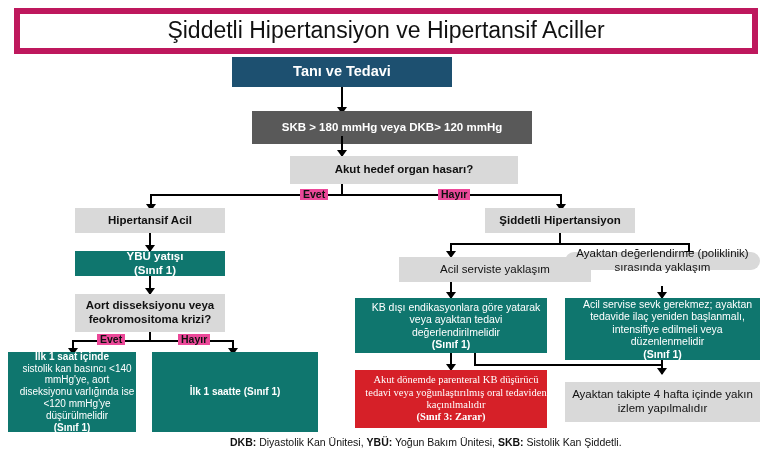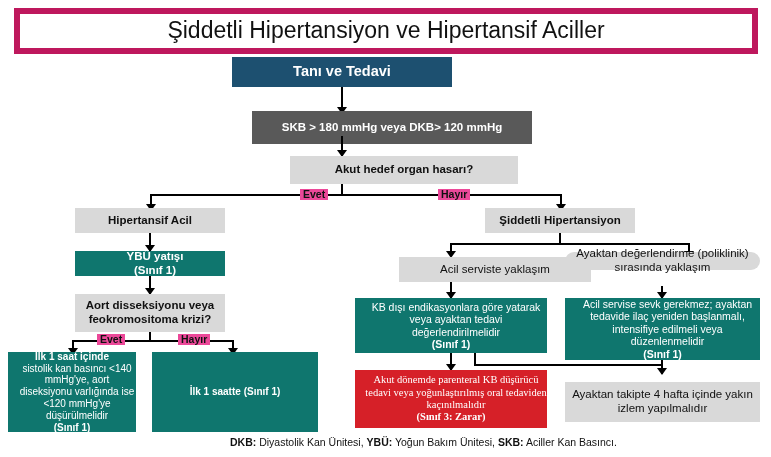--- a/index.html
+++ b/index.html
@@ -165,16 +165,16 @@
 
   <div class="node red" style="left:355px;top:370px;width:192px;height:58px;font-size:10.5px;font-family:Liberation Serif, serif;">
     <span><span>Akut dönemde parenteral KB düşürücü tedavi veya yoğunlaştırılmış oral tedaviden kaçınılmalıdır </span><b>(Sınıf 3: Zarar)</b></span>
   </div>
 
   <div class="node grey-plain" style="left:565px;top:382px;width:195px;height:40px;">
     <span>Ayaktan takipte 4 hafta içinde yakın izlem yapılmalıdır</span>
   </div>
 
   <div class="footnote">
-    <b>DKB:</b><span> Diyastolik Kan Ünitesi, </span><b>YBÜ:</b><span> Yoğun Bakım Ünitesi, </span><b>SKB:</b><span> Aciller Kan Basıncı.</span>
+    <b>DKB:</b><span> Diyastolik Kan Ünitesi, </span><b>YBÜ:</b><span> Yoğun Bakım Ünitesi, </span><b>SKB:</b><span> Sistolik Kan Şiddetli.</span>
   </div>
 
 </div>
 
 </body></html>

